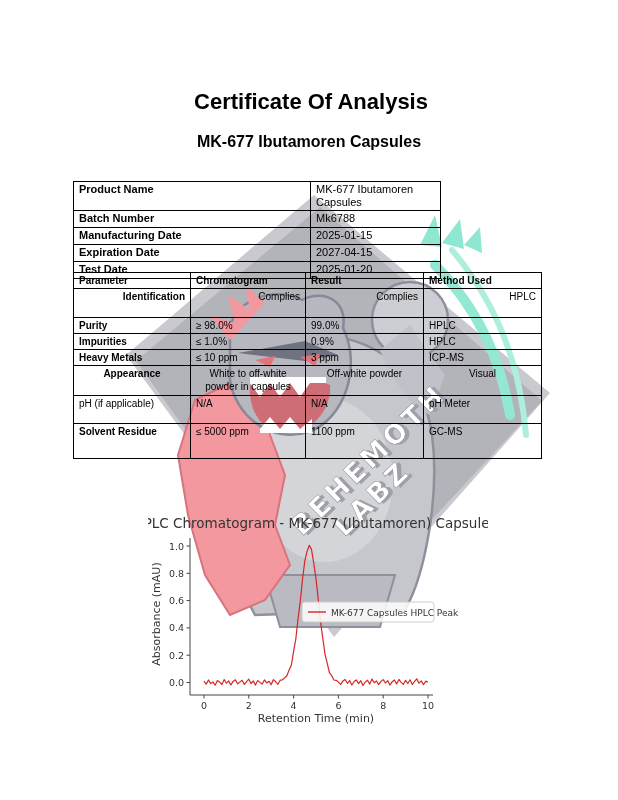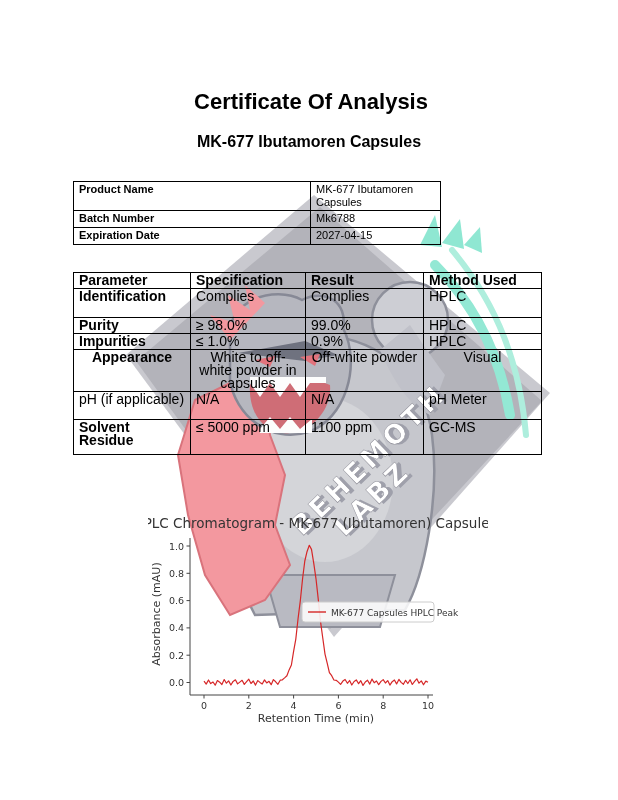--- a/index.html
+++ b/index.html
@@ -9,24 +9,24 @@
   .doc-title{position:absolute;top:87px;left:0;width:618px;margin:2px;text-align:center;
              font-size:22px;font-weight:bold;z-index:2;}
   .doc-subtitle{position:absolute;top:133px;left:0;width:618px;margin:0;text-align:center;
              font-size:16px;font-weight:bold;z-index:2;}
   table{border-collapse:collapse;table-layout:fixed;z-index:2;background:transparent;}
   .info{position:absolute;left:73px;top:181px;width:368px;}
   .info td{border:1px solid #000;font-size:11px;line-height:13px;padding:1px 5px;height:14px;
            vertical-align:top;overflow:hidden;}
   .info td.b{font-weight:bold;width:226px;}
   .spec{position:absolute;left:73px;top:272px;width:468px;}
-  .spec th,.spec td{border:1px solid #000;font-size:14px;line-height:13px;padding:1px 5px;
+  .spec th,.spec td{border:1px solid #000;font-size:10px;line-height:13px;padding:1px 5px;
            text-align:left;vertical-align:top;overflow:hidden;}
   .spec th{font-weight:bold;height:12px;}
-  tr.rTall td{height:26px;}
+  tr.rTall td{height:26px;text-align:right;}
   tr.rShort td{height:11px;margin-left:44px;}
   tr.rApp td{height:27px;text-align:center;}
   tr.rPh td{height:25px;}
   tr.rSol td{height:32px;}
   .chart{position:absolute;left:148px;top:513px;width:340px;height:218px;z-index:2;}
   .chart svg{font-family:"DejaVu Sans",sans-serif;}
   .ct{font-size:13.5px;fill:#333;}
   .alab{font-size:11px;fill:#333;}
   .tick{font-size:9.5px;fill:#333;}
   .leg{font-size:9px;fill:#333;}
@@ -79,57 +79,71 @@
     <tbody>
         <tr>
       <td class="b">Product Name</td>
       <td>MK-677 Ibutamoren Capsules</td>
         </tr>
     <tr>
       <td class="b">Batch Number</td>
       <td>Mk6788</td>
         </tr>
     <tr>
+      <td class="b">Manufacturing Date</td>
+      <td>2025-01-15</td>
+        </tr>
+    <tr>
       <td class="b">Expiration Date</td>
       <td>2027-04-15</td>
+        </tr>
+    <tr>
+      <td class="b">Test Date</td>
+      <td>2025-01-20</td>
         </tr>
   </tbody>
     </table>
 
   <table class="spec">
     <colgroup>
         <col style="width:117px">
         <col style="width:115px">
         <col style="width:118px">
         <col style="width:118px">
       </colgroup>
     <tbody>
         <tr>
       <th>Parameter</th>
-      <th>Specification</th>
+      <th>Chromatogram</th>
       <th>Result</th>
       <th>Method Used</th>
         </tr>
     <tr class="rTall">
       <td style="font-weight:bold">Identification</td>
       <td>Complies</td>
       <td>Complies</td>
       <td>HPLC</td>
         </tr>
     <tr class="rShort">
       <td style="font-weight:bold">Purity</td>
       <td>≥ 98.0%</td>
       <td>99.0%</td>
       <td>HPLC</td>
         </tr>
     <tr class="rShort">
       <td style="font-weight:bold">Impurities</td>
       <td>≤ 1.0%</td>
       <td>0.9%</td>
       <td>HPLC</td>
+        </tr>
+    <tr class="rShort">
+      <td style="font-weight:bold">Heavy Metals</td>
+      <td>≤ 10 ppm</td>
+      <td>3 ppm</td>
+      <td>ICP-MS</td>
         </tr>
     <tr class="rApp">
       <td style="font-weight:bold">Appearance</td>
       <td>White to off-white powder in capsules</td>
       <td>Off-white powder</td>
       <td>Visual</td>
         </tr>
     <tr class="rPh">
       <td style="font-weight:normal">pH (if applicable)</td>
       <td>N/A</td>

